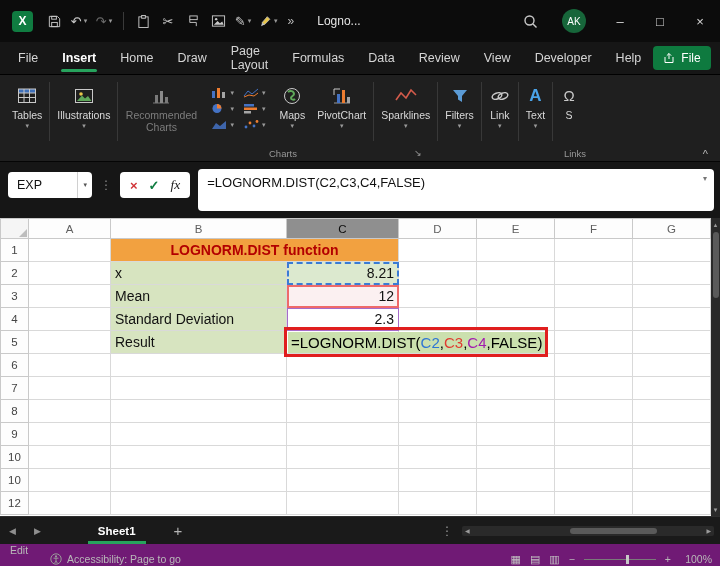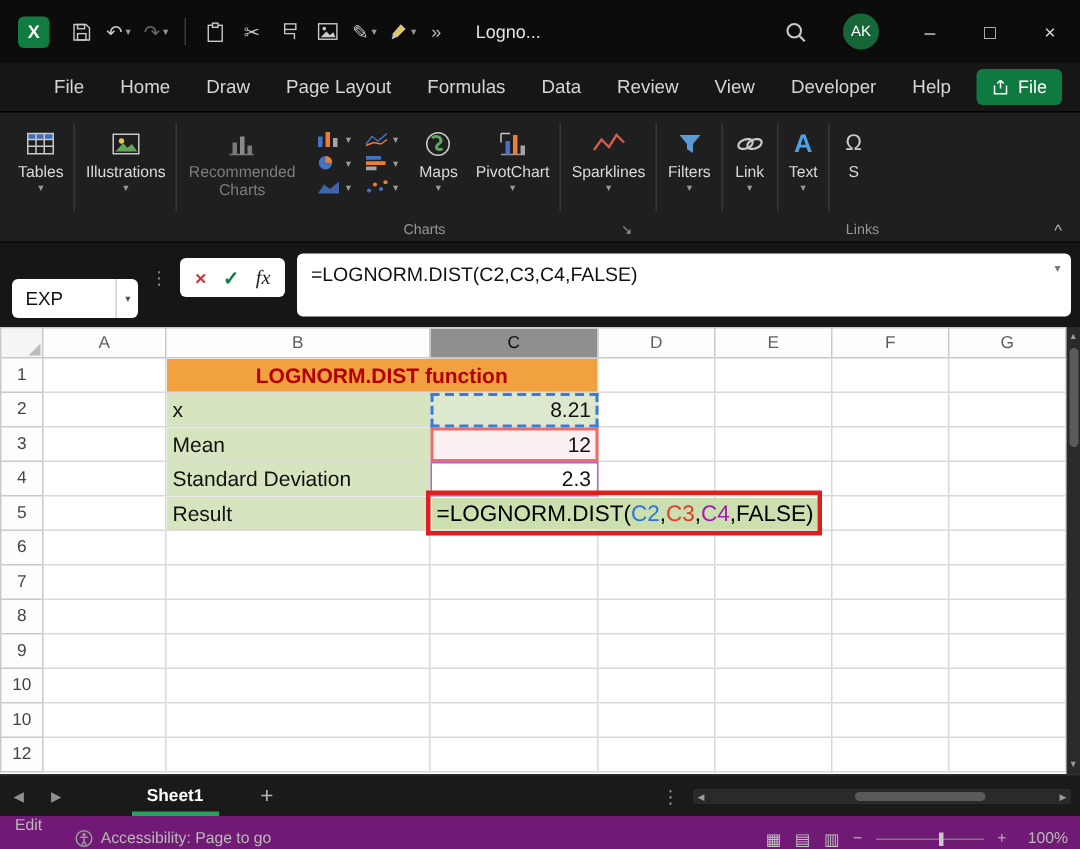--- a/index.html
+++ b/index.html
@@ -16,21 +16,21 @@
 .tb-sep{width:1px;height:18px;background:#3a3a3a;margin:0 6px}
 .more-cmds{font-size:12px;color:#bbb;margin:0 7px}
 .tb-title{font-size:12px;color:#E4E4E4;margin-left:16px;white-space:nowrap}
 .tb-right{margin-left:auto;display:flex;align-items:center}
 .searchbtn{width:36px;display:flex;justify-content:center}
 .avatar{width:24px;height:24px;border-radius:50%;background:#17663A;color:#fff;font-size:10px;font-weight:normal;display:flex;align-items:center;justify-content:center;margin:0 14px}
 .winbtn{width:40px;height:42px;display:flex;align-items:center;justify-content:center;font-size:13px;color:#D8D8D8}
 
 
 .menubar{height:32px;background:#161616;display:flex;align-items:center;flex:0 0 auto}
-.menubar{padding-left:24px}
+.menubar{padding-left:6px}
 .mitem{padding:0 12px;font-size:12.5px;color:#D5D5D5;height:100%;display:flex;align-items:center;position:relative}
 .mitem.active{color:#fff;font-weight:bold}
 .mitem.active::after{content:"";position:absolute;left:11px;right:11px;bottom:2px;height:3px;background:#27A35D;border-radius:2px}
 .sharebtn{margin-left:auto;margin-right:12px;background:#0E7A3F;color:#fff;font-size:12px;border-radius:4px;height:24px;padding:0 10px;display:flex;align-items:center;gap:6px}
 
 
 .ribbon{height:88px;background:#1F1F1F;border-top:1px solid #000;border-bottom:1px solid #050505;display:flex;align-items:flex-start;padding:4px 2px 16px 6px;position:relative;flex:0 0 auto}
 .rbtn{display:flex;flex-direction:column;align-items:center;gap:1px;padding:4px 6px 0;color:#D9D9D9;font-size:10.5px;text-align:center;line-height:1.15}
 .rbtn .ric{height:25px;display:flex;align-items:center}
 .rbtn .rdd{font-size:7px;color:#9a9a9a}
@@ -43,21 +43,21 @@
 .grouplabel{position:absolute;bottom:2px;font-size:9.5px;color:#989898;text-align:center}
 .gl-charts{left:168px;width:230px}
 .gl-links{left:548px;width:54px}
 .launcher{position:absolute;left:414px;bottom:3px;font-size:9px;color:#989898}
 .collapse{position:absolute;right:12px;bottom:1px;font-size:11px;color:#BBB}
 .texticon{color:#4AA3E8;font-weight:bold;font-size:17px}
 .symicon{color:#C9C9C9;font-size:15px}
 
 
 .formulabar{height:56px;background:#161616;display:flex;align-items:flex-start;padding:7px 6px 0 8px;gap:8px;flex:0 0 auto}
-.namebox{width:84px;height:26px;background:#fff;border-radius:4px;display:flex;align-items:center;font-size:12.5px;color:#111;padding-left:9px;margin-top:17px}
+.namebox{width:84px;height:26px;background:#fff;border-radius:4px;display:flex;align-items:center;font-size:12.5px;color:#111;padding-left:9px;margin-top:3px}
 .namebox .dd{margin-left:auto;border-left:1px solid #D0D0D0;height:100%;display:flex;align-items:center;padding:0 5px;font-size:7px;color:#555}
 .fb-dots{color:#8a8a8a;font-size:12px;margin-top:9px}
 .fb-pill{height:26px;background:#fff;border-radius:4px;display:flex;align-items:center;gap:11px;padding:0 10px;margin-top:3px}
 .fb-x{color:#D13438;font-size:13px;font-weight:bold}
 .fb-check{color:#107C41;font-size:13px;font-weight:bold}
 .fb-fx{font-family:"Liberation Serif",serif;font-style:italic;font-size:13.5px;color:#222}
 .finput{flex:1;height:42px;background:#fff;border-radius:4px;color:#111;font-size:13px;padding:6px 20px 0 9px;position:relative}
 .finput .dd{position:absolute;top:5px;right:7px;font-size:8px;color:#777}
 
 
@@ -176,20 +176,21 @@
       </div>
       <div class="avatar">AK</div>
       <div class="winbtn">–</div>
       <div class="winbtn">□</div>
       <div class="winbtn">×</div>
     </div>
   </div>
 
   <div class="menubar">
     <div class="mitem">File</div>
+    <div class="mitem active">Insert</div>
     <div class="mitem">Home</div>
     <div class="mitem">Draw</div>
     <div class="mitem">Page Layout</div>
     <div class="mitem">Formulas</div>
     <div class="mitem">Data</div>
     <div class="mitem">Review</div>
     <div class="mitem">View</div>
     <div class="mitem">Developer</div>
     <div class="mitem">Help</div>
     <div class="sharebtn">

